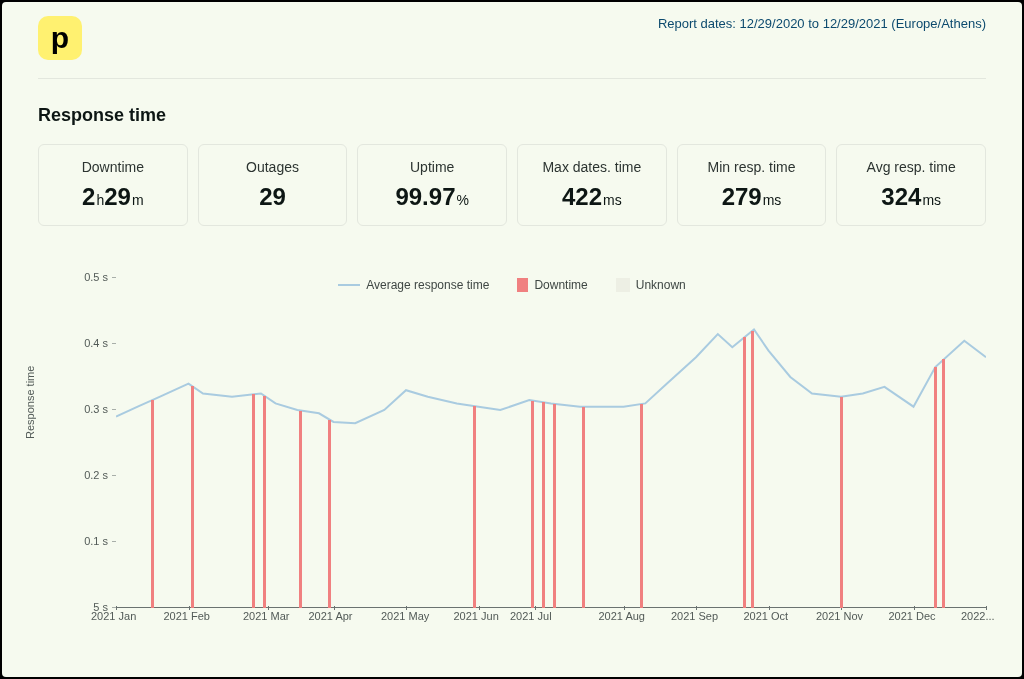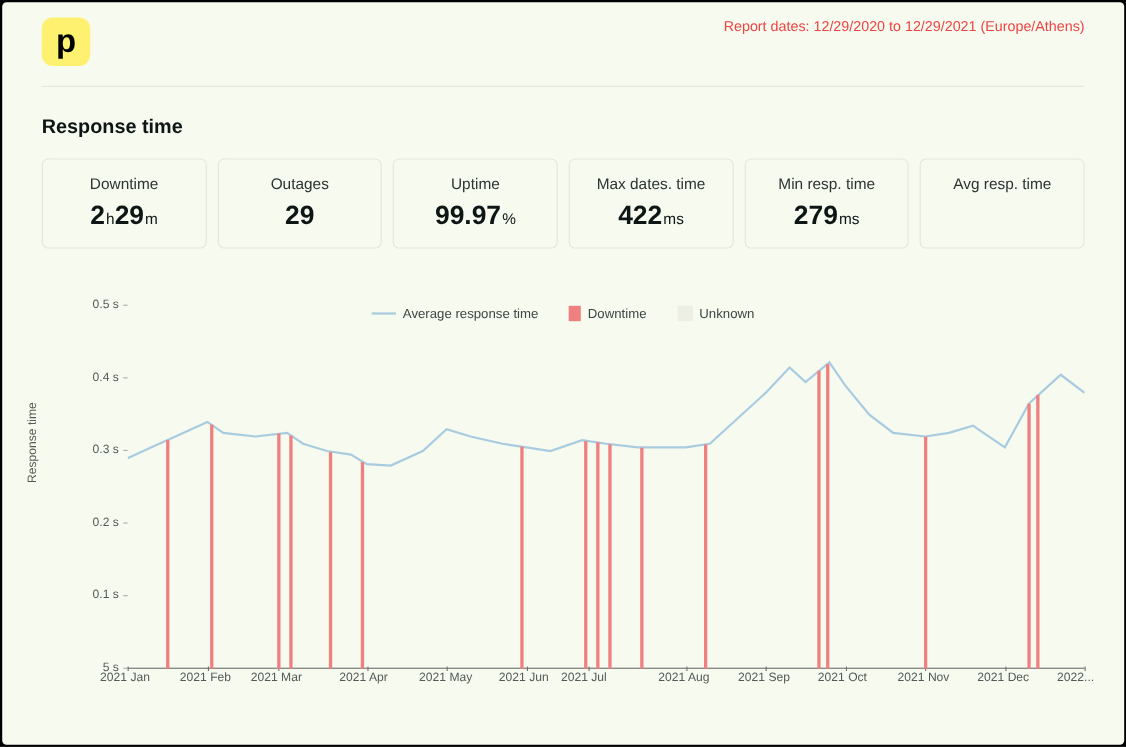--- a/index.html
+++ b/index.html
@@ -45,21 +45,21 @@
       color: #0d1614;
     }
     .title-block .sub {
       font-size: 13px;
       color: #5c6461;
       margin-top: 2px;
     }
     .report-dates {
       margin-left: auto;
       font-size: 13px;
-      color: #ef4444;
+      color: #0c4a6e;
       padding-top: 0;
     }
     .section-title {
       font-size: 18px;
       font-weight: 700;
       color: #0d1614;
       margin-top: 26px;
       margin-bottom: 18px;
     }
     .cards {
@@ -198,20 +198,23 @@
       </div>
     </div>
     <div class="card">
       <div class="card-label">Min resp. time</div>
       <div class="card-value">
         <span>279</span><span class="unit">ms</span>
       </div>
     </div>
     <div class="card">
       <div class="card-label">Avg resp. time</div>
+      <div class="card-value">
+        <span>324</span><span class="unit">ms</span>
+      </div>
     </div>
   </div>
 
   <div class="chart-wrap">
     <div class="y-axis-title">Response time</div>
     <div class="plot" id="plot">
       <div class="x-axis"></div>
       <svg class="line-path" id="line-svg" preserveAspectRatio="none" viewBox="0 0 870 330">
           <path d="M0.0 138.6 L21.7 128.7 L43.5 118.8 L72.5 105.6 L87.0 115.5 L116.0 118.8 L145.0 115.5 L159.5 125.4 L181.3 132.0 L203.0 135.3 L217.5 143.9 L239.2 145.2 L268.3 132.0 L290.0 112.2 L311.8 118.8 L340.8 125.4 L362.5 128.7 L384.3 132.0 L413.3 122.1 L435.0 125.4 L464.0 128.7 L507.5 128.7 L529.3 125.4 L551.0 105.6 L580.0 79.2 L601.8 56.1 L616.3 69.3 L638.0 51.5 L652.5 72.6 L674.3 99.0 L696.0 115.5 L725.0 118.8 L746.8 115.5 L768.5 108.9 L797.5 128.7 L819.3 89.1 L848.3 62.7 L870.0 79.2 " fill="none" stroke="#a9cbe0" stroke-width="2"></path>
         </svg>
@@ -234,21 +237,21 @@
         <div class="y-tick" style="top: 66px;">
           <span class="label">0.4 s</span>
           <span class="tick-mark"></span>
         </div>
         <div class="y-tick" style="top: 0px;">
           <span class="label">0.5 s</span>
           <span class="tick-mark"></span>
         </div>
         <div class="x-tick" style="left: -25px; text-align: right;"><span class="mark" style="left:25px"></span>2021 Jan</div>
         <div class="x-tick" style="left: 47.5px;"><span class="mark" style="left:25px"></span>2021 Feb</div>
-        <div class="x-tick" style="left: 112px; text-align: right;"><span class="mark" style="left:25px"></span>2021 Mar</div>
+        <div class="x-tick" style="left: 127px; text-align: right;"><span class="mark" style="left:25px"></span>2021 Mar</div>
         <div class="x-tick" style="left: 192.5px;"><span class="mark" style="left:25px"></span>2021 Apr</div>
         <div class="x-tick" style="left: 265px;"><span class="mark" style="left:25px"></span>2021 May</div>
         <div class="x-tick" style="left: 337.5px;"><span class="mark" style="left:25px"></span>2021 Jun</div>
         <div class="x-tick" style="left: 394px;"><span class="mark" style="left:25px"></span>2021 Jul</div>
         <div class="x-tick" style="left: 482.5px;"><span class="mark" style="left:25px"></span>2021 Aug</div>
         <div class="x-tick" style="left: 555px;"><span class="mark" style="left:25px"></span>2021 Sep</div>
         <div class="x-tick" style="left: 627.5px;"><span class="mark" style="left:25px"></span>2021 Oct</div>
         <div class="x-tick" style="left: 700px;"><span class="mark" style="left:25px"></span>2021 Nov</div>
         <div class="x-tick" style="left: 772.5px;"><span class="mark" style="left:25px"></span>2021 Dec</div>
         <div class="x-tick" style="left: 845px;"><span class="mark" style="left:25px"></span>2022...</div>

